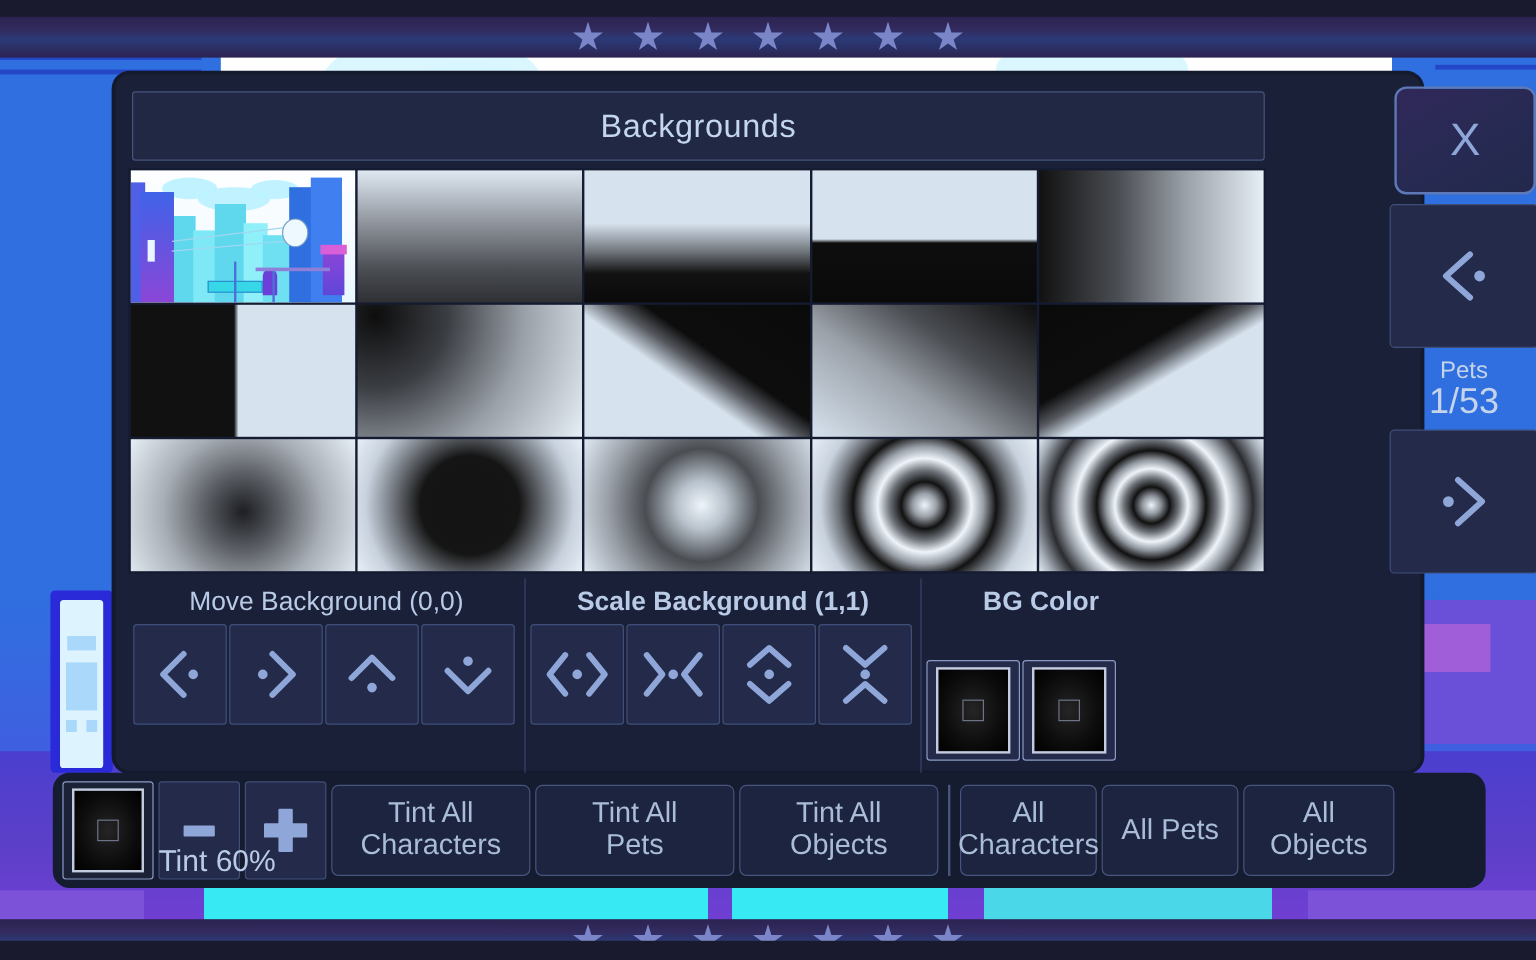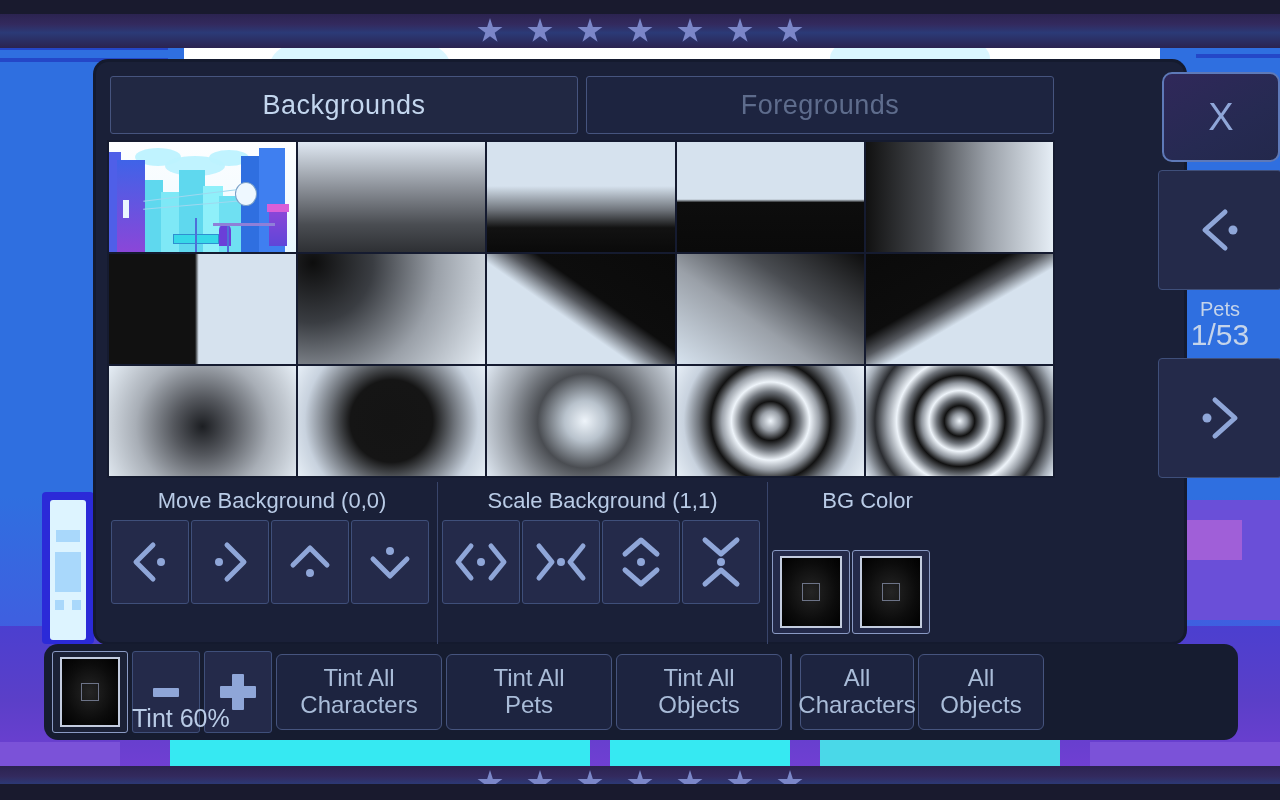--- a/index.html
+++ b/index.html
@@ -127,21 +127,21 @@
   }
   .pg-label .pg-word{ font-size:20px; }
   .pg-label .pg-num{ font-size:30px; margin-top:1px; }
 
   
   .controls{
     position:absolute; left:11px; top:420px; width:1173px; height:200px;
     display:flex;
   }
   .cgroup{ position:relative; display:flex; flex-direction:column; }
-  .cgroup + .cgroup{ border-left:1px solid #39456b; }
+  .cgroup + .cgroup{ border-left:1px solid #39456b;font-weight:bold; }
   .cgroup-title{
     height:38px; display:flex; align-items:center; justify-content:center;
     color:#b9cbe6; font-size:22px; white-space:nowrap; padding:0 10px;
   }
   .cgroup-row{ display:flex; gap:2px; padding:0 4px; }
   .cbtn{
     width:78px; height:84px; background:#242a4a;
     border:1px solid #3f4f7a; border-radius:3px;
     display:flex; align-items:center; justify-content:center;
   }
@@ -257,23 +257,20 @@
     <div class="star"></div>
   </div>
   <div class="banner-cap b"></div>
 
   <div class="panel-underline"></div>
   <div class="panel">
 
     <div class="tabs">
       <div class="tab active">
         <span>Backgrounds</span>
-      </div>
-      <div class="tab inactive">
-        <span>Foregrounds</span>
       </div>
     </div>
 
     <div class="close-btn">
       <span>X</span>
     </div>
 
     <div class="grid-wrap">
       <div class="grid">
 
@@ -471,20 +468,23 @@
 Objects</span>
     </div>
 
     <div class="bb-div"></div>
 
 
     <div class="bb-btn" style="width:114px;">
       <span>All
 Characters</span>
     </div>
+    <div class="bb-btn" style="width:114px;">
+      <span>All Pets</span>
+    </div>
     <div class="bb-btn" style="width:126px;">
       <span>All
 Objects</span>
     </div>
   </div>
 
   <div class="bb-tintlabel">Tint 60%</div>
 
 </div>
 

